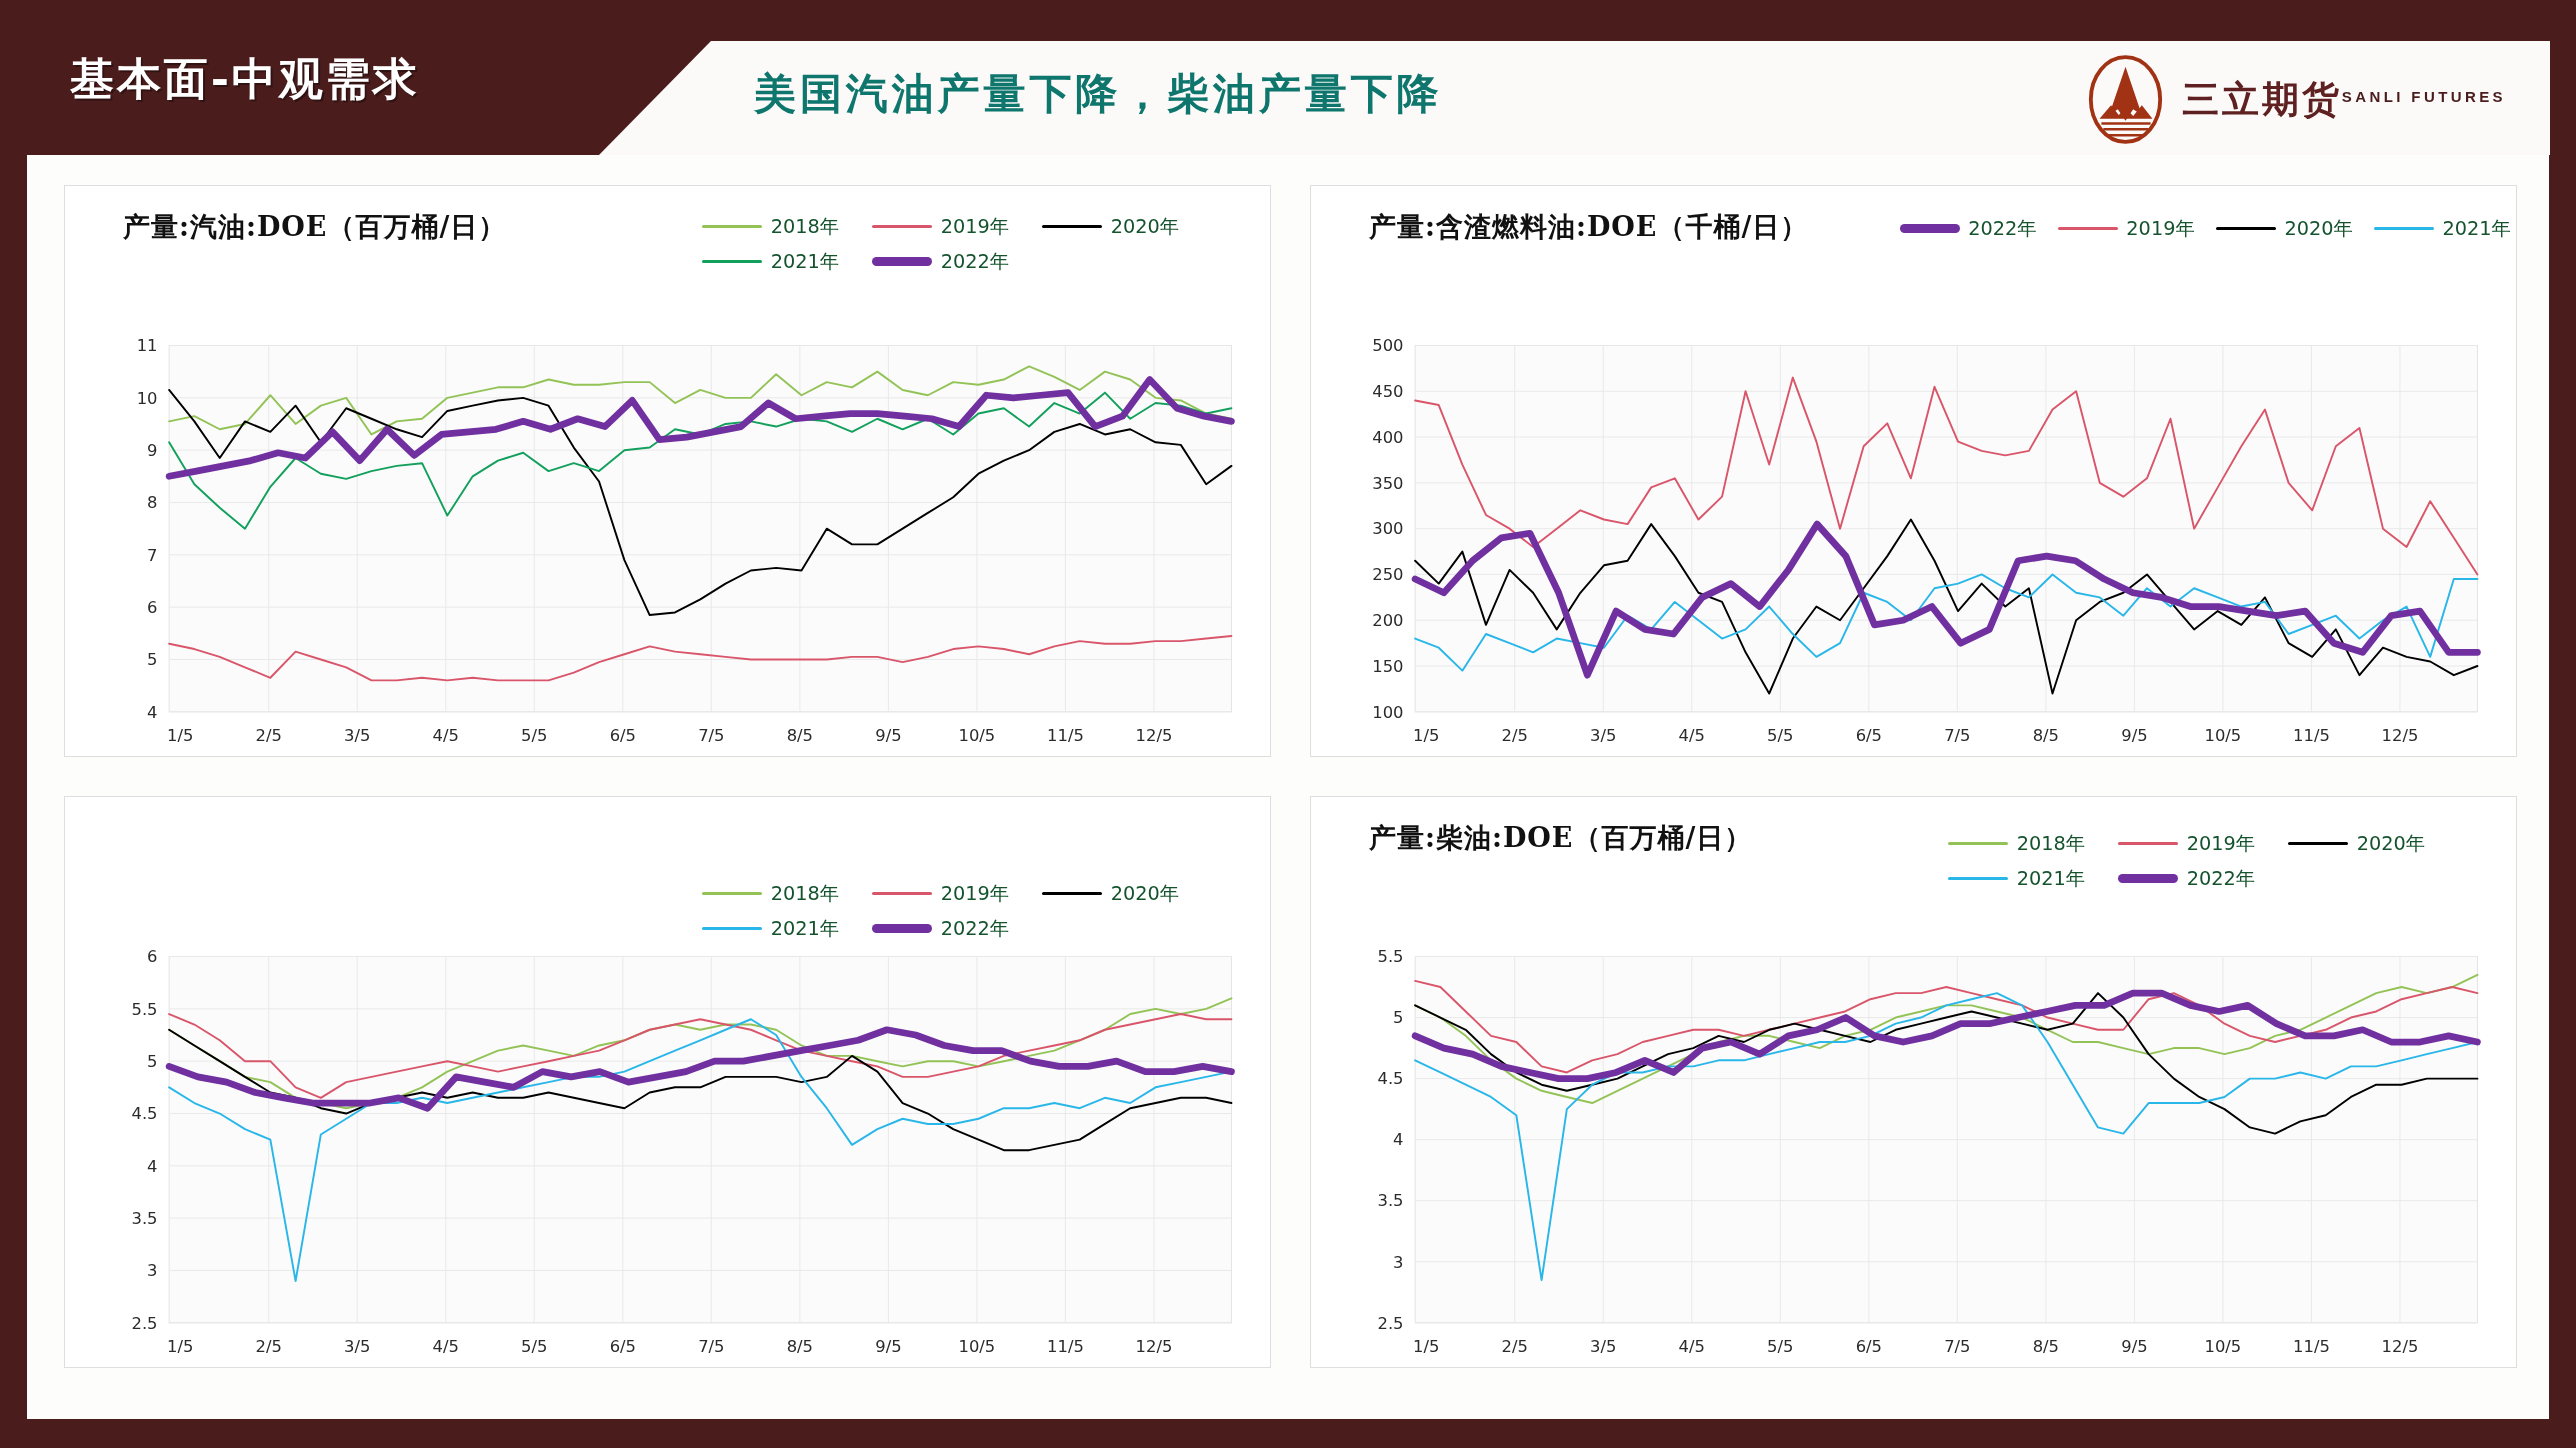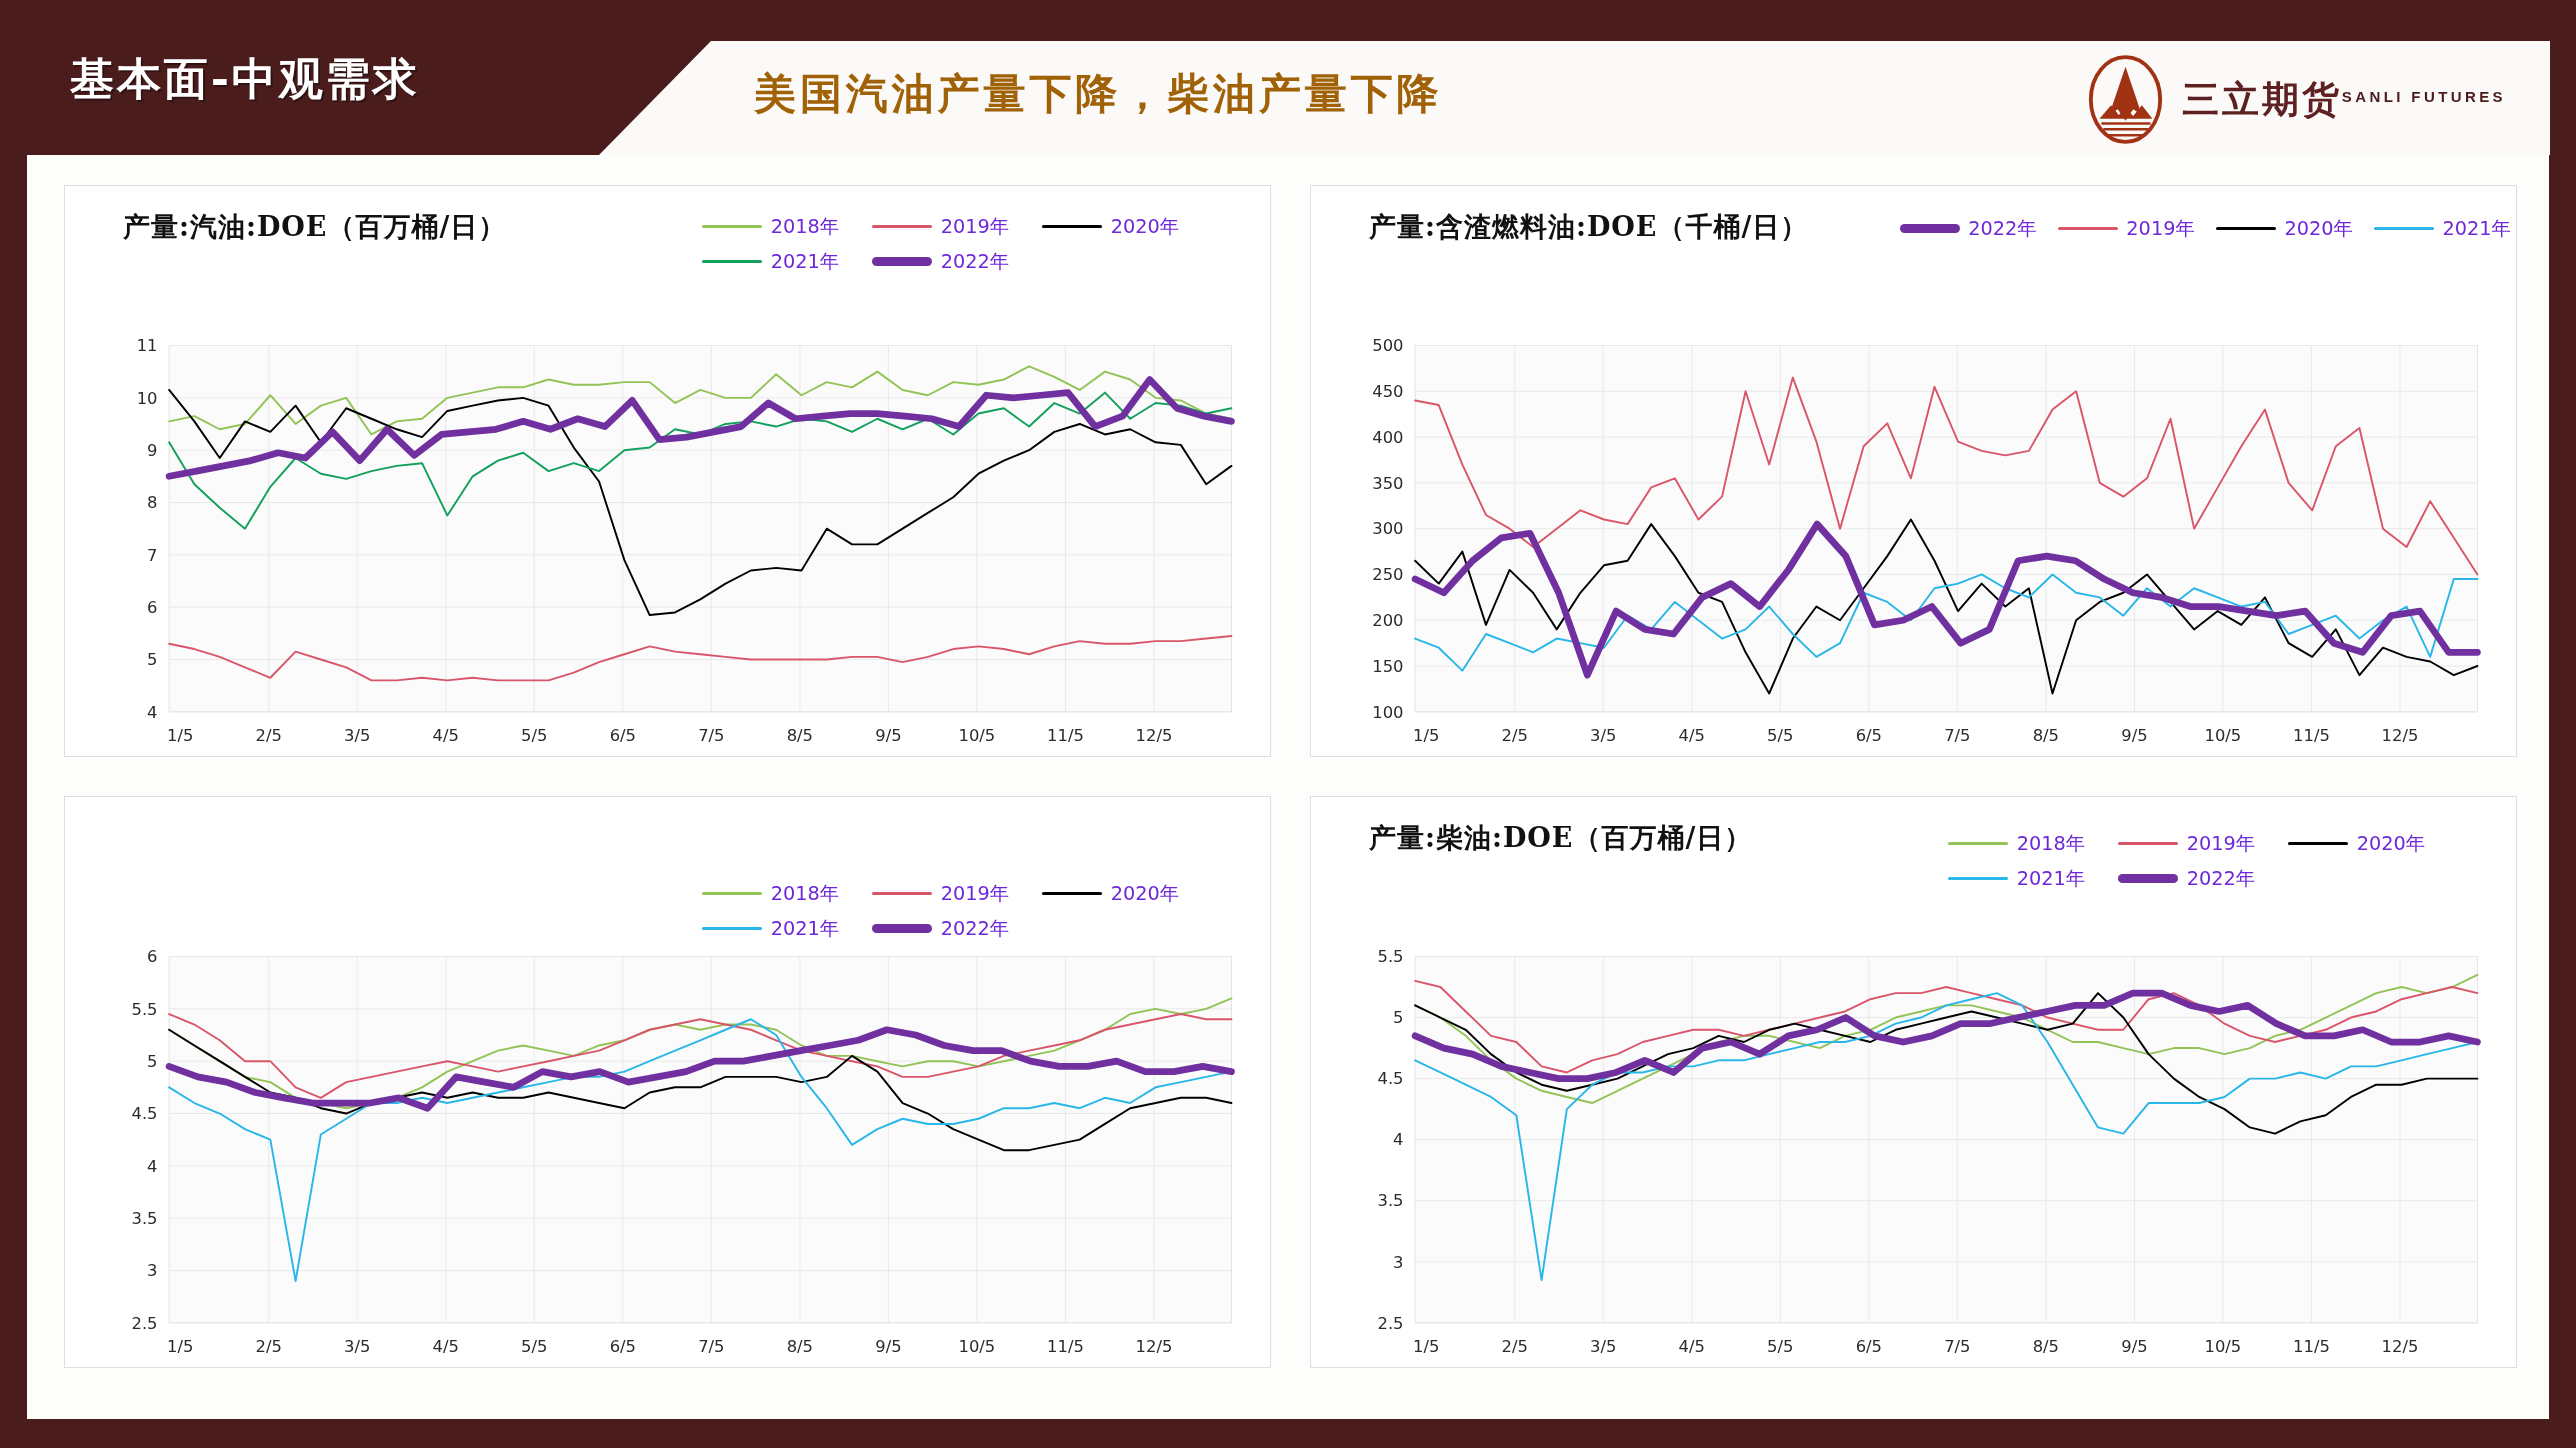--- a/index.html
+++ b/index.html
@@ -44,21 +44,21 @@
   .header-ribbon {
     position: absolute;
     left: 599px; top: 41px;
     width: 1951px; height: 114px;
     background: #fbfaf8;
     clip-path: polygon(112px 0, 1951px 0, 1951px 114px, 0 114px);
   }
   .header-title {
     position: absolute;
     left: 155px; top: 25px;
-    color: #a16207;
+    color: #0f766e;
     font-family: "DejaVu Serif", serif;
     font-weight: bold;
     font-size: 42px;
     letter-spacing: 3.9px;
     white-space: nowrap;
   }
   .brand {
     position: absolute;
     right: 44px; top: 13.5px;
     display: flex;
@@ -123,21 +123,21 @@
     display: flex;
     align-items: center;
     gap: 8.7px;
     white-space: nowrap;
   }
   .legend-swatch { display: block; width: 60px; height: 2.9px; border-radius: 1.9px; }
   .legend-swatch.thick { height: 8.7px; border-radius: 4.8px; }
   .legend-label {
     font-family: "DejaVu Sans", sans-serif;
     font-size: 19.3px;
-    color: #6d28d9;
+    color: #14532d;
   }
   .plot-wrap { position: absolute; left: 0; right: 0; bottom: 0; }
   .plot-svg { display: block; width: 100%; }
   .axis-text {
     font-family: "DejaVu Sans", sans-serif;
     font-size: 17px;
     fill: #2b2b2b;
   }
 </style>
 </head>

